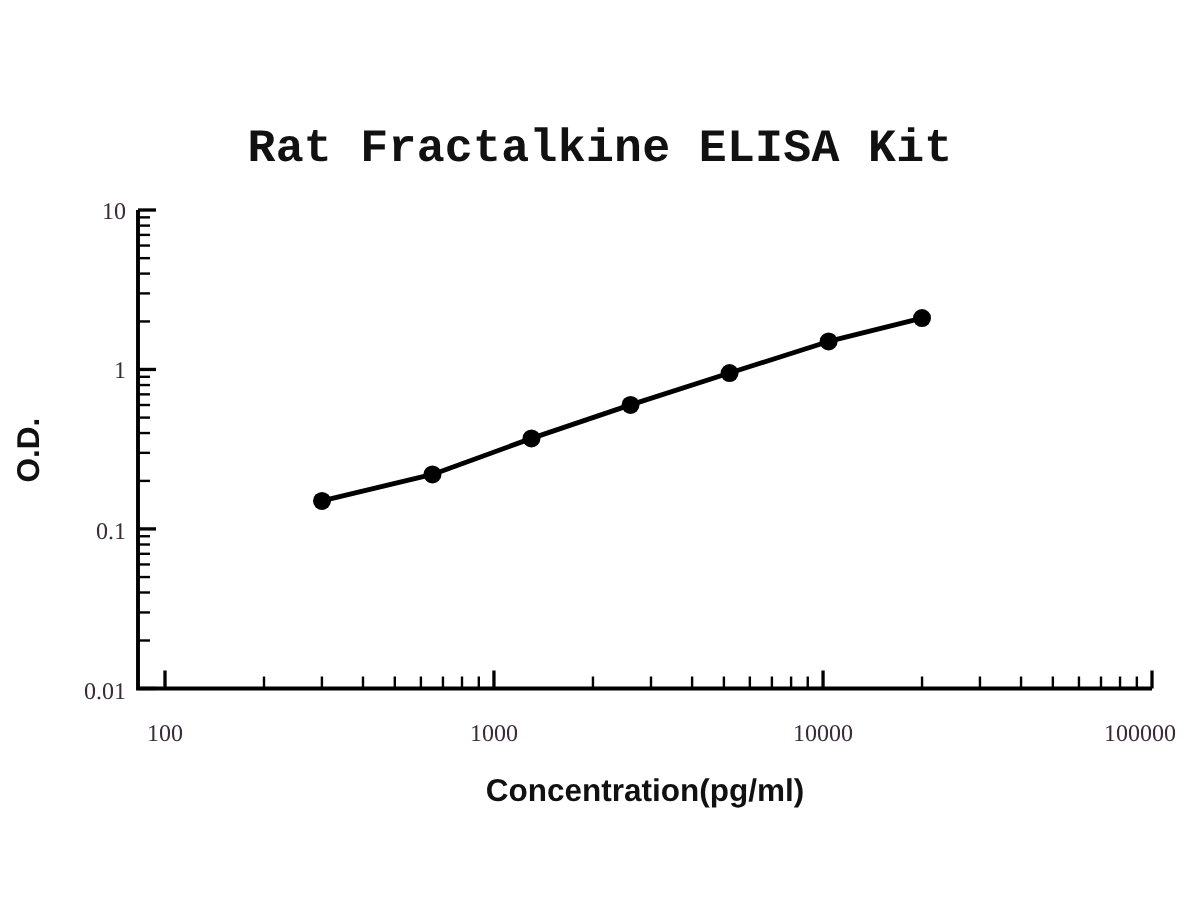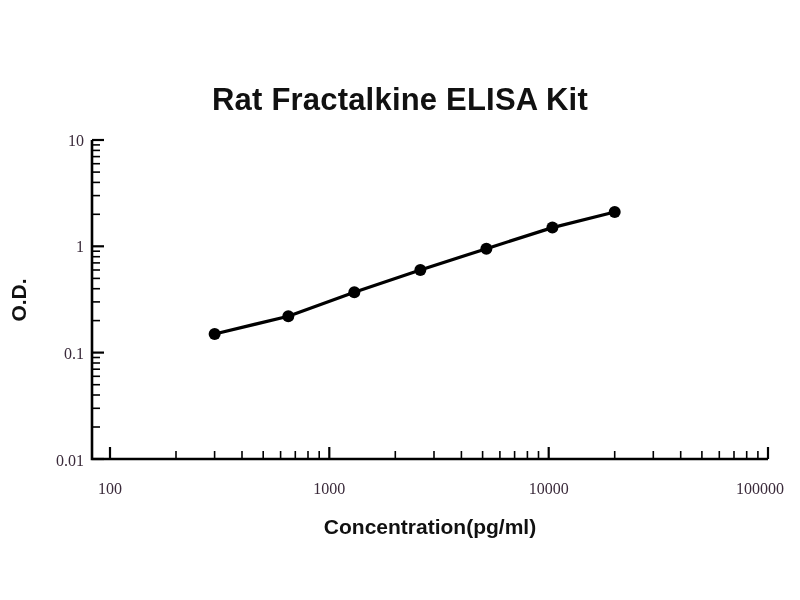--- a/index.html
+++ b/index.html
@@ -24,21 +24,21 @@
   #chart-title {
     position: absolute;
     left: 0;
     top: 82px;
     width: 800px;
     text-align: center;
     font-size: 31px;
     font-weight: bold;
     letter-spacing: 0.2px;
     color: #111111;
-    font-family: Liberation Sans, sans-serif;
+    font-family: Liberation Mono, monospace;
     white-space: nowrap;
   }
   #plot-svg {
     position: absolute;
     left: 0;
     top: 0;
   }
   .axis-tick-label {
     font-family: "Liberation Serif", serif;
     font-size: 16px;

